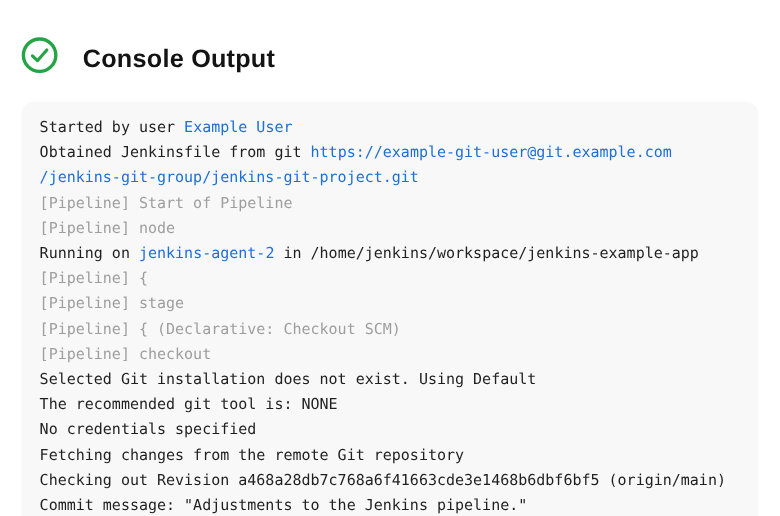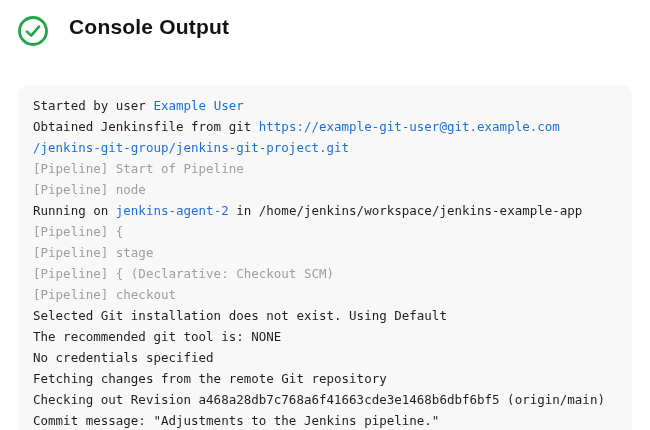--- a/index.html
+++ b/index.html
@@ -7,21 +7,21 @@
     width: 650px; height: 430px;
     background: #ffffff;
     overflow: hidden;
     font-family: "Liberation Sans", sans-serif;
   }
   .page { width: 650px; height: 430px; position: relative; }
 
   
   .header {
     display: flex;
-    align-items: flex-start;
+    align-items: flex-end;
     gap: 20px;
     padding: 15px 0 0 17px;
     height: 62px;
   }
   .status-icon { width: 32px; height: 32px; flex: 0 0 auto; }
   .page-title {
     font-size: 21px;
     font-weight: 700;
     color: #131313;
     letter-spacing: 0.2px;

